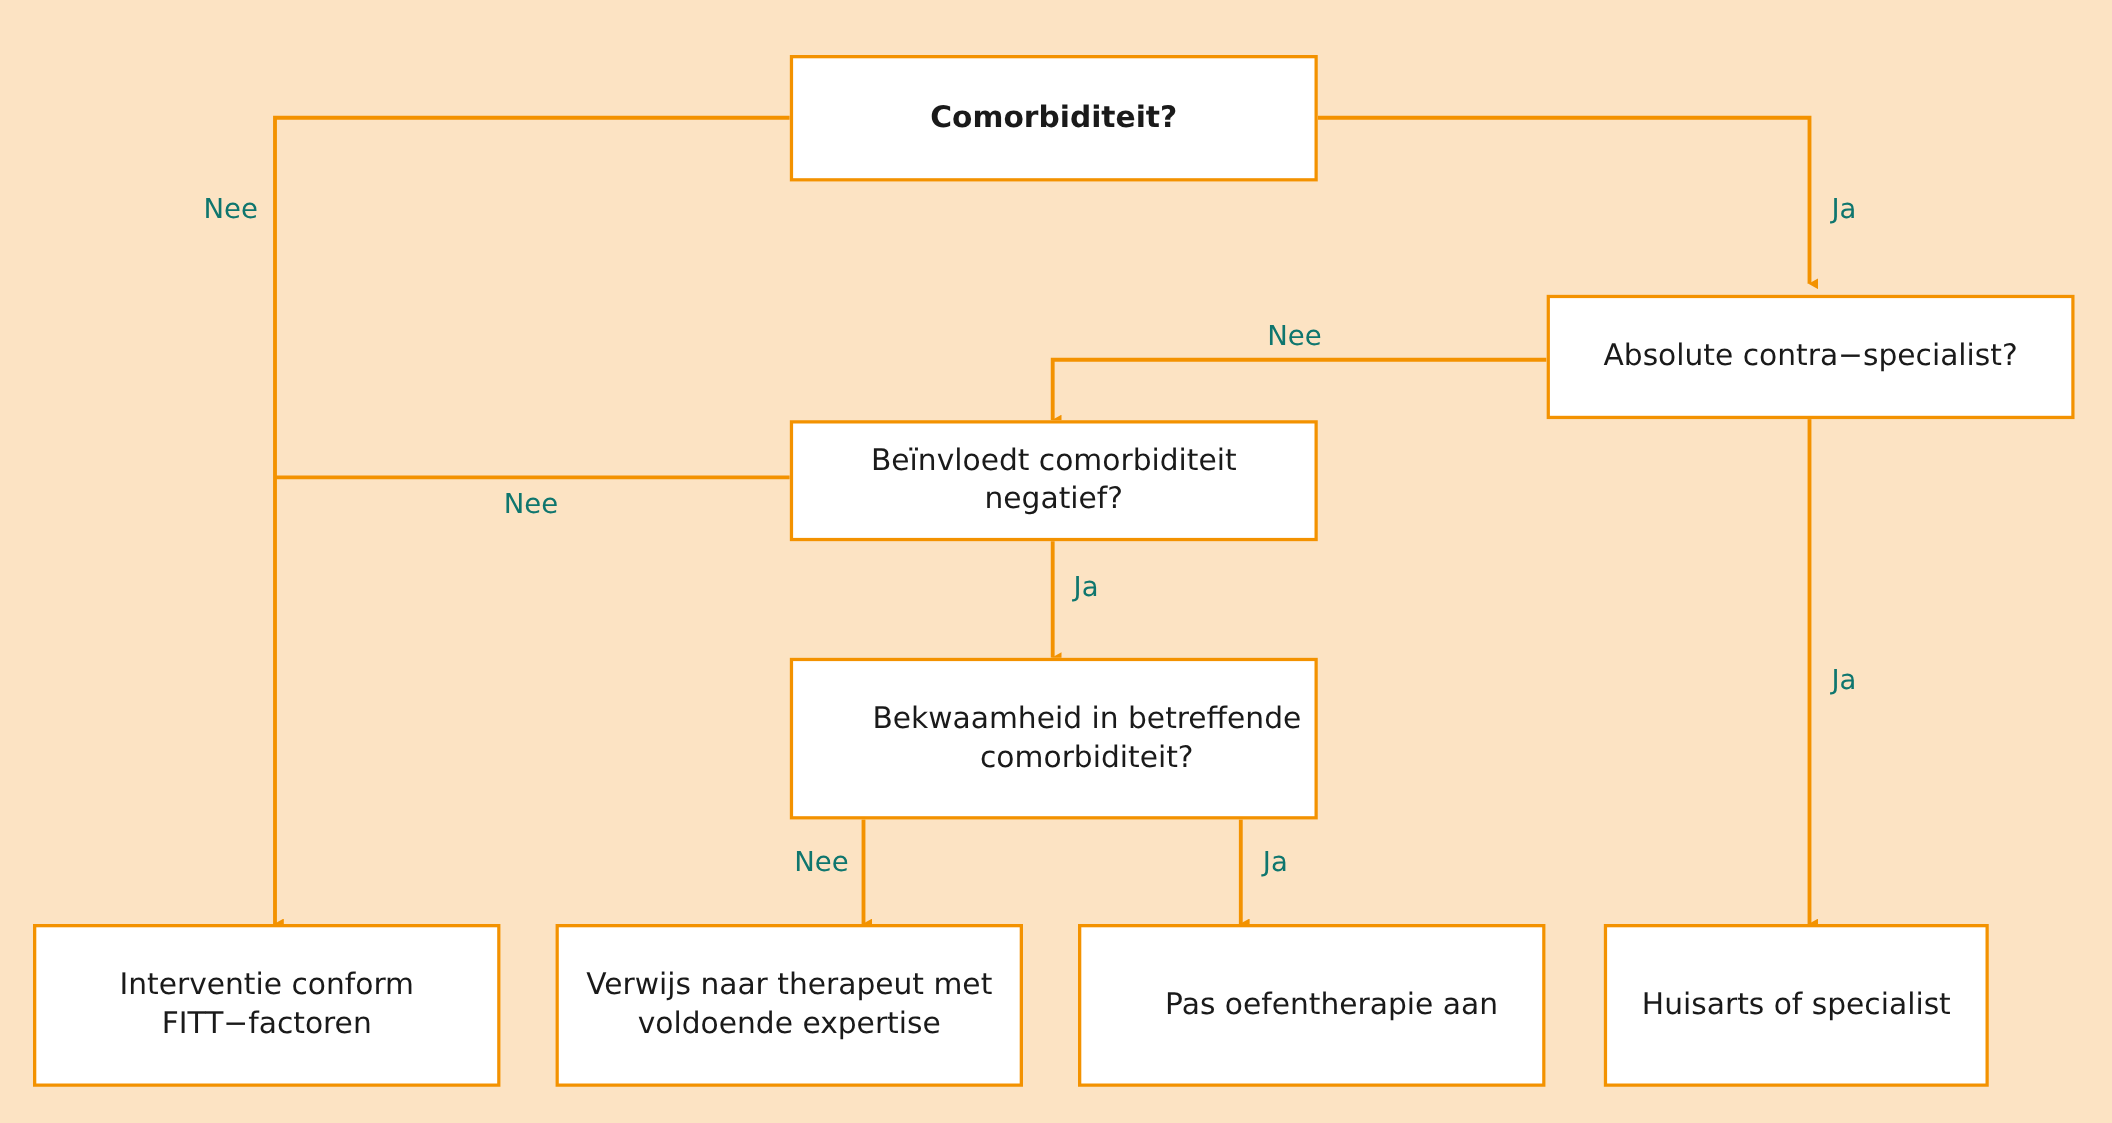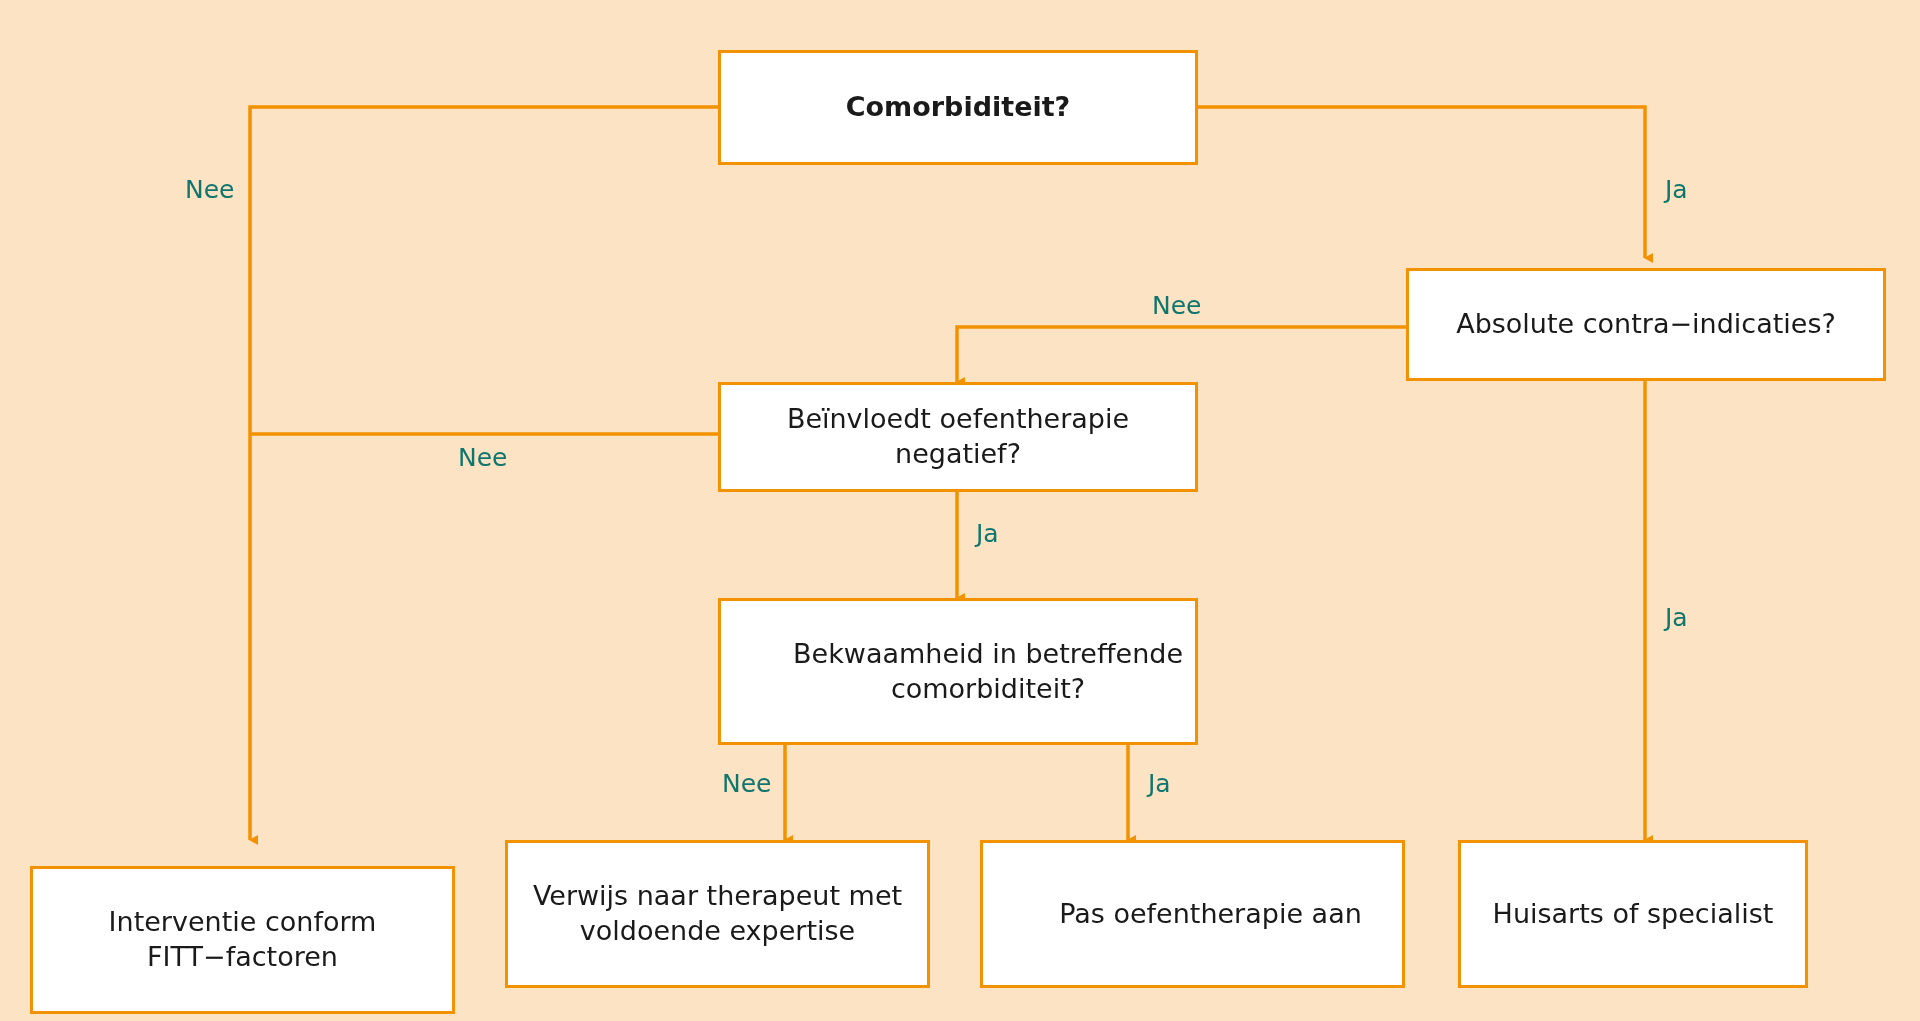--- a/index.html
+++ b/index.html
@@ -93,33 +93,33 @@
 
       <path d="M 1128,744 L 1128,840" marker-end="url(#arrowhead)"></path>
     </g>
   </svg>
 
   <div class="node decision-root" style="left:718px; top:50px; width:480px; height:115px;">
     <span class="label">Comorbiditeit?</span>
   </div>
 
   <div class="node" style="left:1406px; top:268px; width:480px; height:113px;">
-    <span class="label">Absolute contra−indicaties?</span>
+    <span class="label">Absolute contra−specialist?</span>
   </div>
 
   <div class="node" style="left:718px; top:382px; width:480px; height:110px;">
-    <span class="label">Beïnvloedt oefentherapie negatief?</span>
+    <span class="label">Beïnvloedt comorbiditeit negatief?</span>
   </div>
 
   <div class="node" style="left:718px; top:598px; width:480px; height:147px;justify-content:flex-end;">
     <span class="label">Bekwaamheid in betreffende
 comorbiditeit?</span>
   </div>
 
-  <div class="node" style="left:30px; top:840px; width:425px; height:148px;margin-top:26px;">
+  <div class="node" style="left:30px; top:840px; width:425px; height:148px;">
     <span class="label">Interventie conform
 FITT−factoren</span>
   </div>
 
   <div class="node" style="left:505px; top:840px; width:425px; height:148px;">
     <span class="label">Verwijs naar therapeut met
 voldoende expertise</span>
   </div>
 
   <div class="node" style="left:980px; top:840px; width:425px; height:148px;padding-left:48px;">

